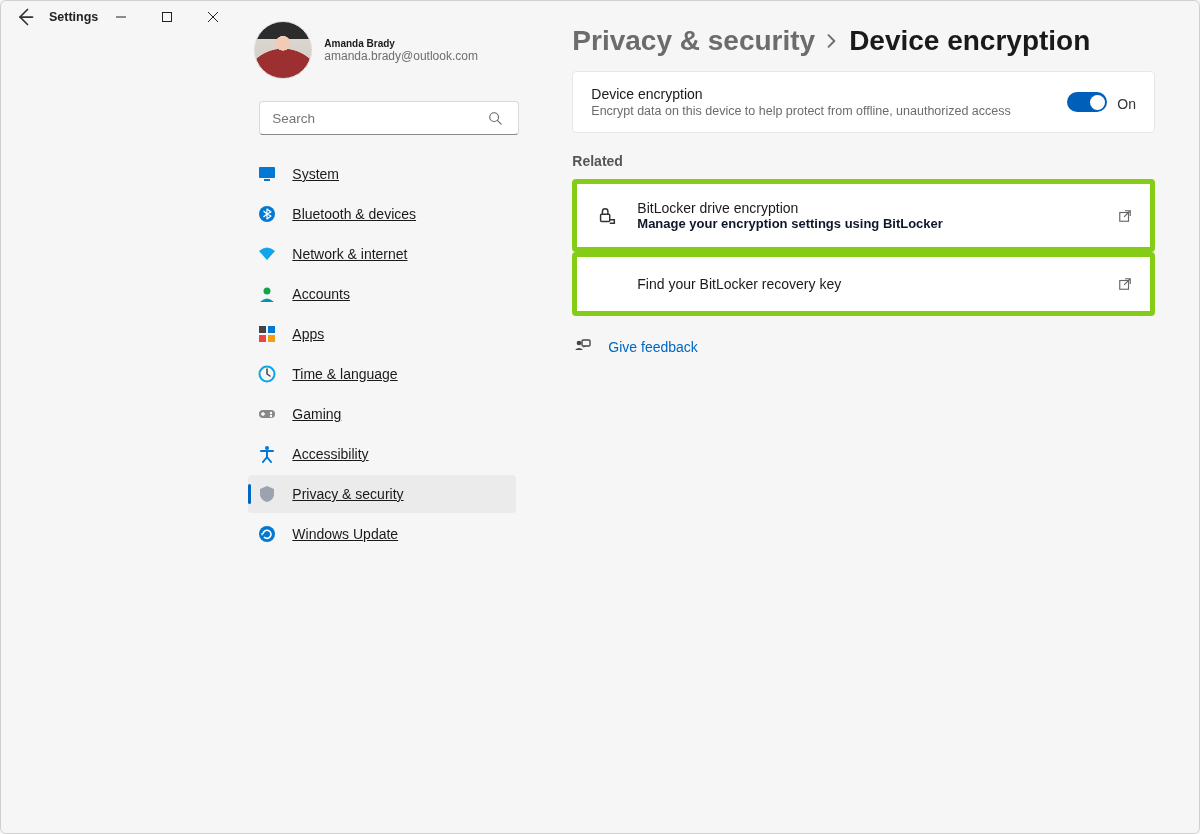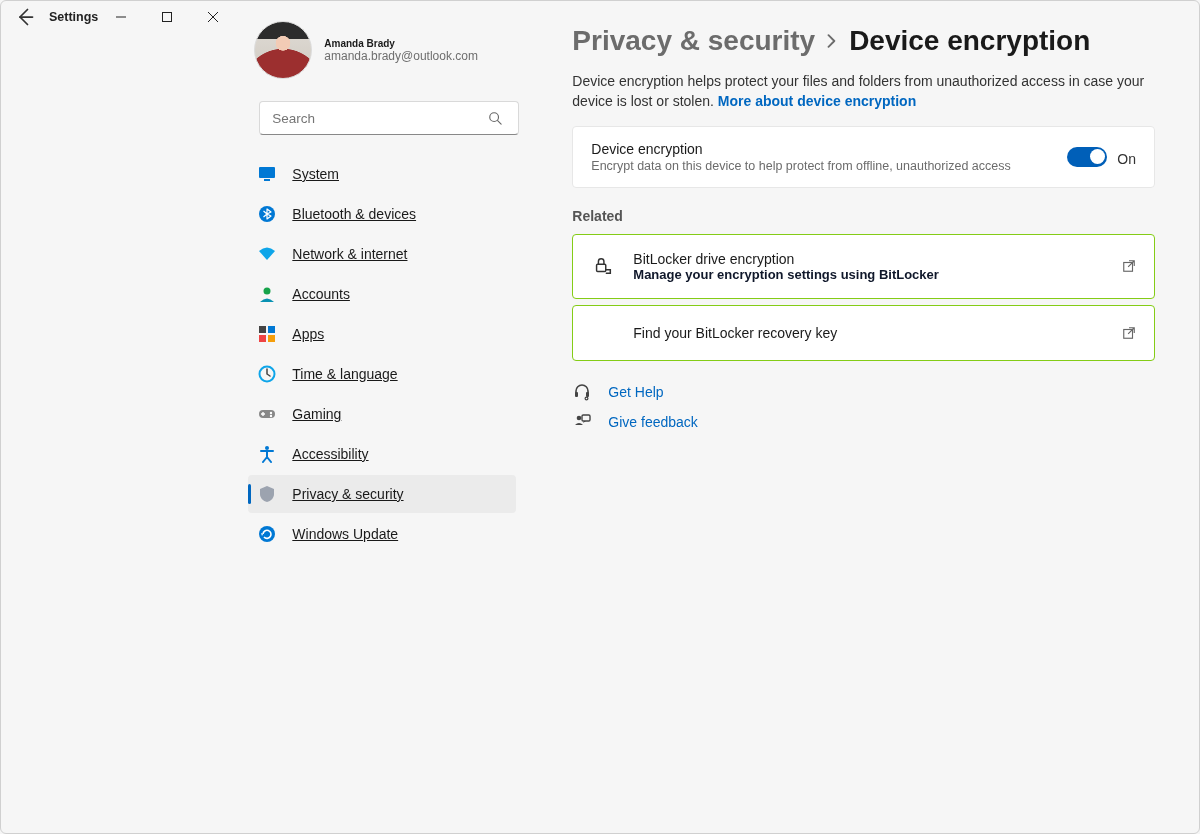--- a/index.html
+++ b/index.html
@@ -52,21 +52,21 @@
   .card-left { display:flex; flex-direction:column;}
   .card-left .title { font-size:14px; color:#1a1a1a; }
   .card-left .sub { font-size:12.5px; color:#6c6c6c; margin-top:2px;}
   .card-right { display:flex; align-items:flex-end; gap:10px;}
   .toggle { width:40px; height:20px; background:#005fb8; border-radius:12px; position:relative; cursor:pointer;}
   .toggle::after { content:""; position:absolute; right:2.5px; top:2.5px; width:15px; height:15px; background:#fff; border-radius:50%;}
   .toggle-label { font-size:14px; color:#333;}
 
   .section-label { font-size:14px; font-weight:600; color:#555; margin:6px 0 10px 0;}
 
-  .link-card { background:#fff; border:1px solid #84cc16; border-radius:4px; padding:16px 18px; display:flex; align-items:center; gap:18px; cursor:pointer; margin-bottom:6px;}
+  .link-card { background:#fff; border:5px solid #84cc16; border-radius:4px; padding:16px 18px; display:flex; align-items:center; gap:18px; cursor:pointer; }
   .link-card .icon { width:24px; display:flex; align-items:center; justify-content:center; color:#333;}
   .link-card .icon svg { width:22px; height:22px;}
   .link-card .text { flex:1; display:flex; flex-direction:column;}
   .link-card .text .title { font-size:14px; color:#1a1a1a;}
   .link-card .text .sub { font-size:13px; color:#0f172a;font-weight:bold;}
   .link-card .ext { color:#666; display:flex;}
   .link-card .ext svg { width:14px; height:14px;}
 
   .footer-links { margin-top:22px; display:flex; flex-direction:column; gap:12px;}
   .footer-link { display:flex; align-items:center; gap:16px; cursor:pointer;}
@@ -231,23 +231,20 @@
       <div class="breadcrumb">
         <span class="crumb-parent">Privacy &amp; security</span>
         <span class="crumb-sep">
           <svg viewBox="0 0 12 12">
               <path d="M3 1 L8 6 L3 11" fill="none" stroke="#6c6c6c" stroke-width="1.6" stroke-linecap="round" stroke-linejoin="round"></path>
             </svg>
         </span>
         <span class="crumb-current">Device encryption</span>
       </div>
 
-      <div class="description">
-        <span>Device encryption helps protect your files and folders from unauthorized access in case your device is lost or stolen. </span><span class="link">More about device encryption</span>
-      </div>
 
       <div class="card">
         <div class="card-row">
           <div class="card-left">
             <div class="title">Device encryption</div>
             <div class="sub">Encrypt data on this device to help protect from offline, unauthorized access</div>
           </div>
           <div class="card-right">
             <div class="toggle"></div>
             <span class="toggle-label">On</span>
@@ -289,31 +286,20 @@
               <rect x="2" y="4" width="10" height="10" fill="none" stroke="#666" stroke-width="1.3"></rect>
               <path d="M8 2 h6 v6 M14 2 L7 9" fill="none" stroke="#666" stroke-width="1.3"></path>
             </svg>
         </div>
       </div>
 
       <div class="footer-links">
         <div class="footer-link">
           <span class="icon">
             <svg viewBox="0 0 18 18">
-                <path d="M3 10 V8 a6 6 0 0 1 12 0 V10" fill="none" stroke="#444" stroke-width="1.6"></path>
-                <rect x="2" y="9" width="3" height="5" rx="1" fill="#444"></rect>
-                <rect x="13" y="9" width="3" height="5" rx="1" fill="#444"></rect>
-                <circle cx="13.5" cy="15.5" r="1.4" fill="none" stroke="#444" stroke-width="1.2"></circle>
-              </svg>
-          </span>
-          <span class="label">Get Help</span>
-        </div>
-        <div class="footer-link">
-          <span class="icon">
-            <svg viewBox="0 0 18 18">
                 <circle cx="6" cy="5" r="2.3" fill="#444"></circle>
                 <path d="M2 12 Q6 8 10 12" fill="#444"></path>
                 <rect x="9" y="2" width="8" height="6" rx="1.2" fill="none" stroke="#444" stroke-width="1.4"></rect>
                 <path d="M11 8 l-1 2 l3 -2" fill="#444"></path>
               </svg>
           </span>
           <span class="label">Give feedback</span>
         </div>
       </div>
 

